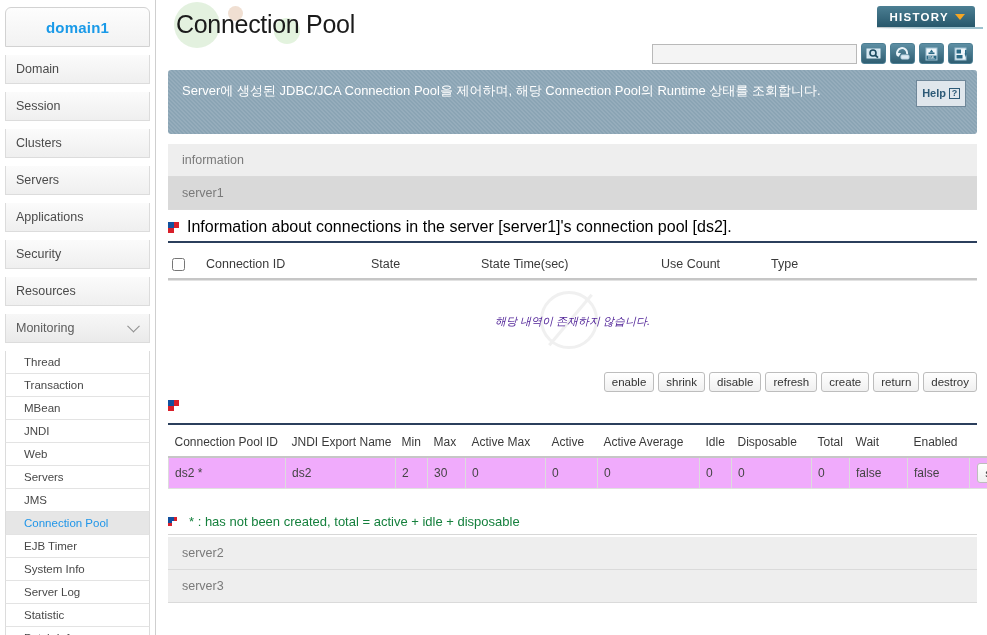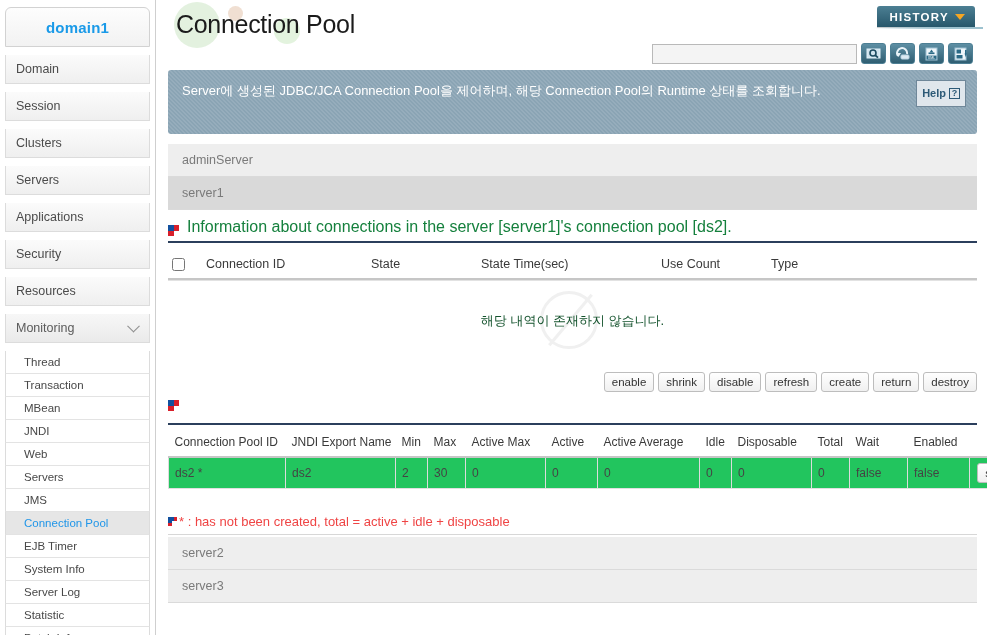--- a/index.html
+++ b/index.html
@@ -144,22 +144,22 @@
   .srv-row {
     position: absolute; left: 12px; right: 10px; height: 33px;
     background: #eeeeee; border-bottom: 1px solid #dadada;
     display: flex; align-items: center; padding-left: 14px;
     font-size: 12.5px; color: #7a7a7a;
   }
   .srv-row.alt { background: #d9d9d9; }
 
   .section-title {
     position: absolute; left: 12px; right: 10px;
-    display: flex; align-items: flex-end; gap: 8px;
-    font-size: 16px; color: #15803d;
+    display: flex; align-items: center; gap: 8px;
+    font-size: 16px; color: #000000;
   }
   .sq {
     width: 11px; height: 11px; flex: 0 0 11px; position: relative;
     background: #d81f2a;
   }
   .sq::before {
     content: ""; position: absolute; left: 0; top: 0;
     width: 6px; height: 6px; background: #12509e;
   }
   .sq::after {
@@ -189,21 +189,21 @@
   .watermark {
     position: absolute; left: 50%; top: 50%;
     width: 58px; height: 58px; margin-left: -33px; margin-top: -30px;
     border: 3px solid #f0f0f0; border-radius: 50%;
   }
   .watermark::after {
     content: ""; position: absolute; left: 50%; top: -7px;
     width: 3px; height: 66px; background: #f0f0f0;
     transform: rotate(40deg); transform-origin: center;
   }
-  .empty-msg { position: relative; font-size: 13px; color: #14532d; }
+  .empty-msg { position: relative; font-size: 11px; color: #4c1d95; font-style: italic; }
 
   .btn-row {
     position: absolute; right: 10px; display: flex; gap: 4px;
   }
   .sm-btn {
     border: 1px solid #bdbdbd; border-radius: 3px;
     background: linear-gradient(to bottom, #ffffff 0%, #f0f0f0 100%);
     font-size: 11.5px; color: #333; padding: 3px 7px;
     font-family: "Liberation Sans", sans-serif;
   }
@@ -219,27 +219,27 @@
     padding: 5px 6px 7px 6px; color: #3a3a3a; font-size: 12px;
     border-bottom: 2px solid #c6c6c6;
     white-space: nowrap;
   }
   .pool-table td {
     padding: 8px 6px; border-right: 1px solid #dcdcdc;
     border-bottom: 1px solid #e0e0e0;
     color: #444; white-space: nowrap;
   }
   .pool-table td:first-child { border-left: 1px solid #dcdcdc; }
-  .pool-table tr td { background: #22c55e; }
+  .pool-table tr td { background: #f0abfc; }
   .stmt-cell { text-align: center; padding: 4px !important; }
 
   .footnote {
     position: absolute; left: 12px; right: 10px;
-    display: flex; align-items: center; gap: 2px;
-    font-size: 13px; color: #ef4444;
+    display: flex; align-items: center; gap: 12px;
+    font-size: 13px; color: #15803d;
   }
   .sq-sm { width: 9px; height: 9px; flex: 0 0 9px; }
   .foot-rule {
     position: absolute; left: 12px; right: 10px; height: 1px; background: #d7d7d7;
   }
 </style>
 </head>
 <body>
 
 <div id="app">
@@ -374,21 +374,21 @@
 
     <div class="banner">
       <span>Server에 생성된 JDBC/JCA Connection Pool을 제어하며, 해당 Connection Pool의 Runtime 상태를 조회합니다.</span>
       <div class="help-btn">
         <span>Help</span>
         <span class="help-q">?</span>
       </div>
     </div>
 
     <div class="srv-row" style="top:144px;">
-      <span>adminServer</span>
+      <span>information</span>
     </div>
     <div class="srv-row alt" style="top:177px;">
       <span>server1</span>
     </div>
 
     <div class="section-title" style="top:218px;">
       <span class="sq"></span>
       <span>Information about connections in the server [server1]'s connection pool [ds2].</span>
     </div>
     <div class="sec-rule" style="top:241px;"></div>

